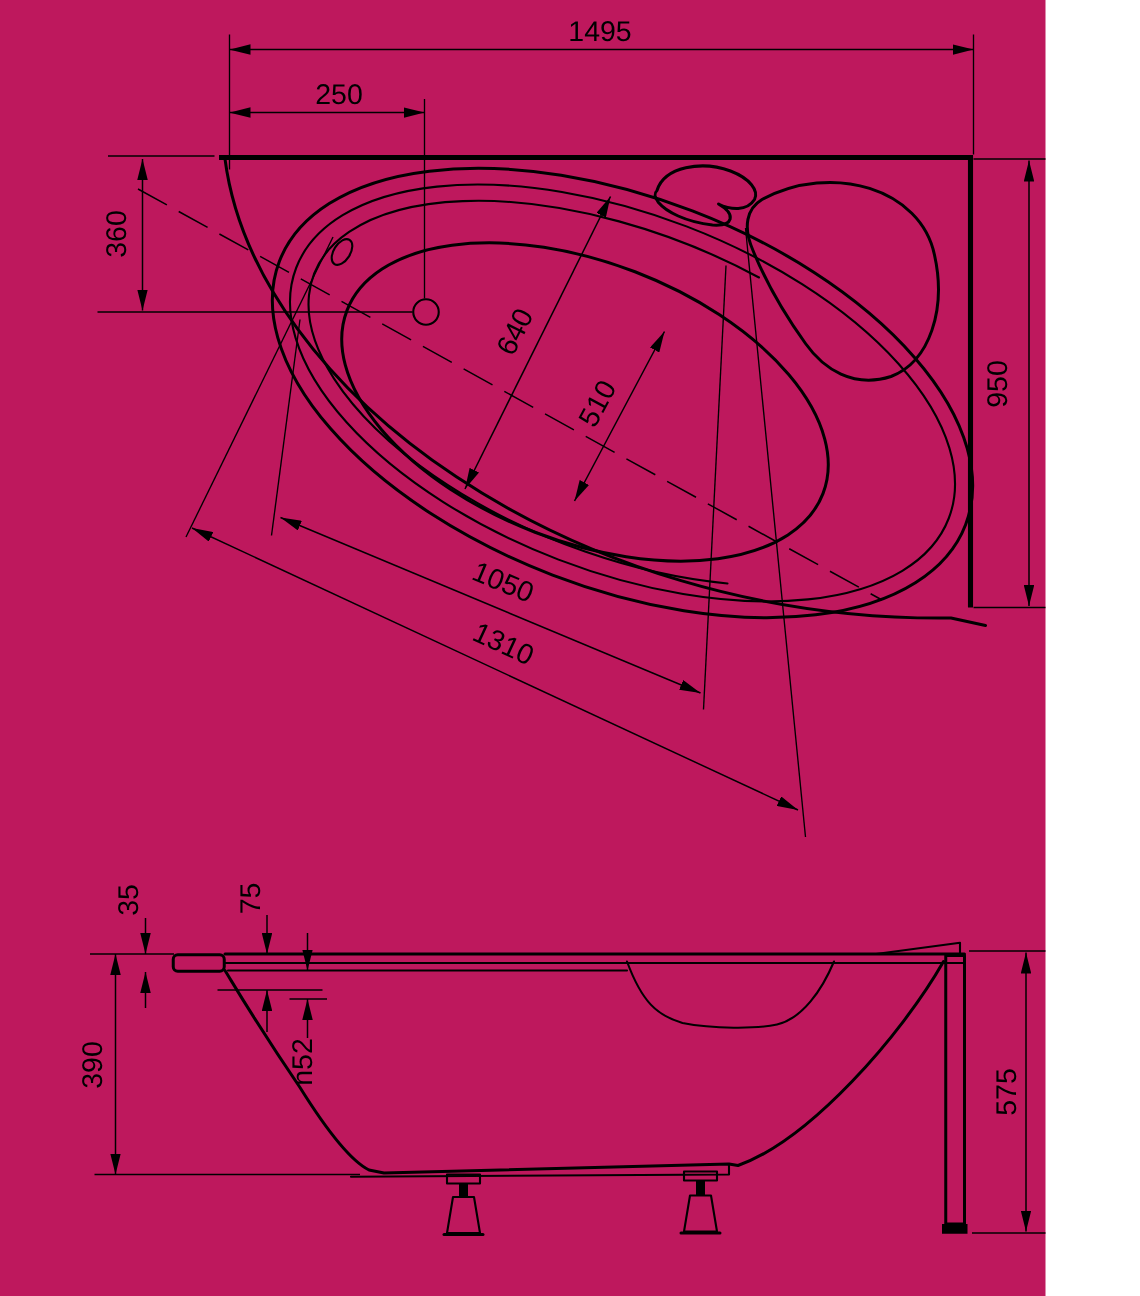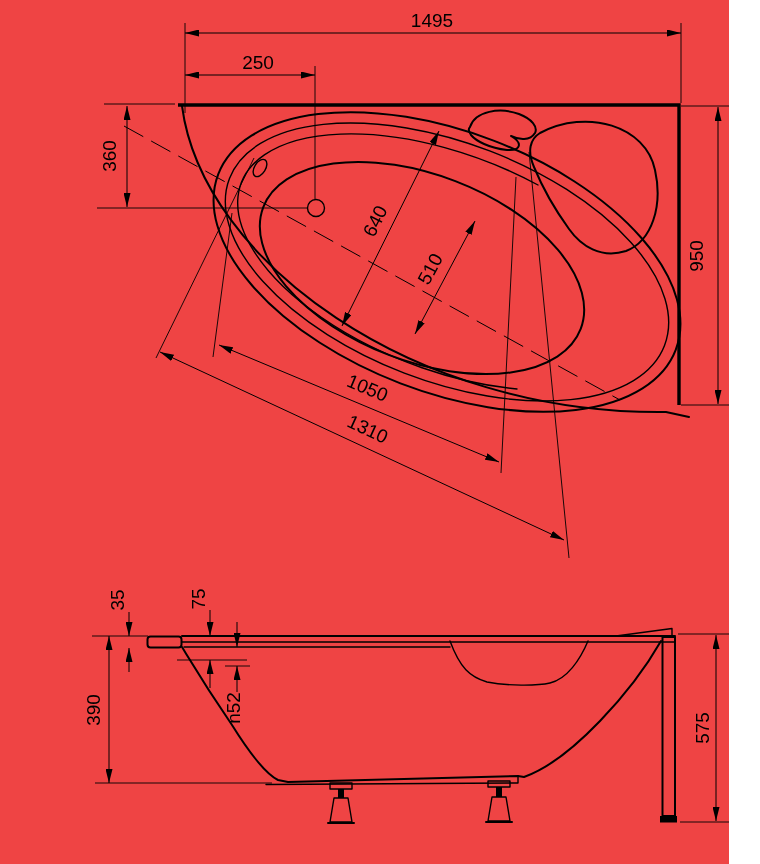--- a/index.html
+++ b/index.html
@@ -1,17 +1,17 @@
 <!DOCTYPE html>
 <html><head>
 <meta charset="utf-8">
 <style>
   html,body{margin:0;padding:0;background:#ffffff;}
-  .sheet{position:relative;width:697px;height:864px;background:#ef4444;overflow:hidden;
-         font-family:"Liberation Sans", sans-serif;padding-left:32px;}
+  .sheet{position:relative;width:697px;height:864px;background:#be185d;overflow:hidden;
+         font-family:"Liberation Sans", sans-serif;}
   svg{display:block;}
   .thick{stroke:#000;stroke-width:3.4;fill:none;stroke-linecap:butt;}
   .ol{stroke:#000;stroke-width:2;fill:none;stroke-linejoin:round;stroke-linecap:round;}
   .ol2{stroke:#000;stroke-width:1.4;fill:none;stroke-linejoin:round;stroke-linecap:round;}
   .dim{stroke:#000;stroke-width:1;fill:none;}
   .ext{stroke:#000;stroke-width:0.9;fill:none;}
   .cl{stroke:#000;stroke-width:1;fill:none;stroke-dasharray:22 9;}
   .dim-t{font-family:"Liberation Sans", sans-serif;font-size:19px;fill:#000;}
   .mid{text-anchor:middle;}
 </style>

